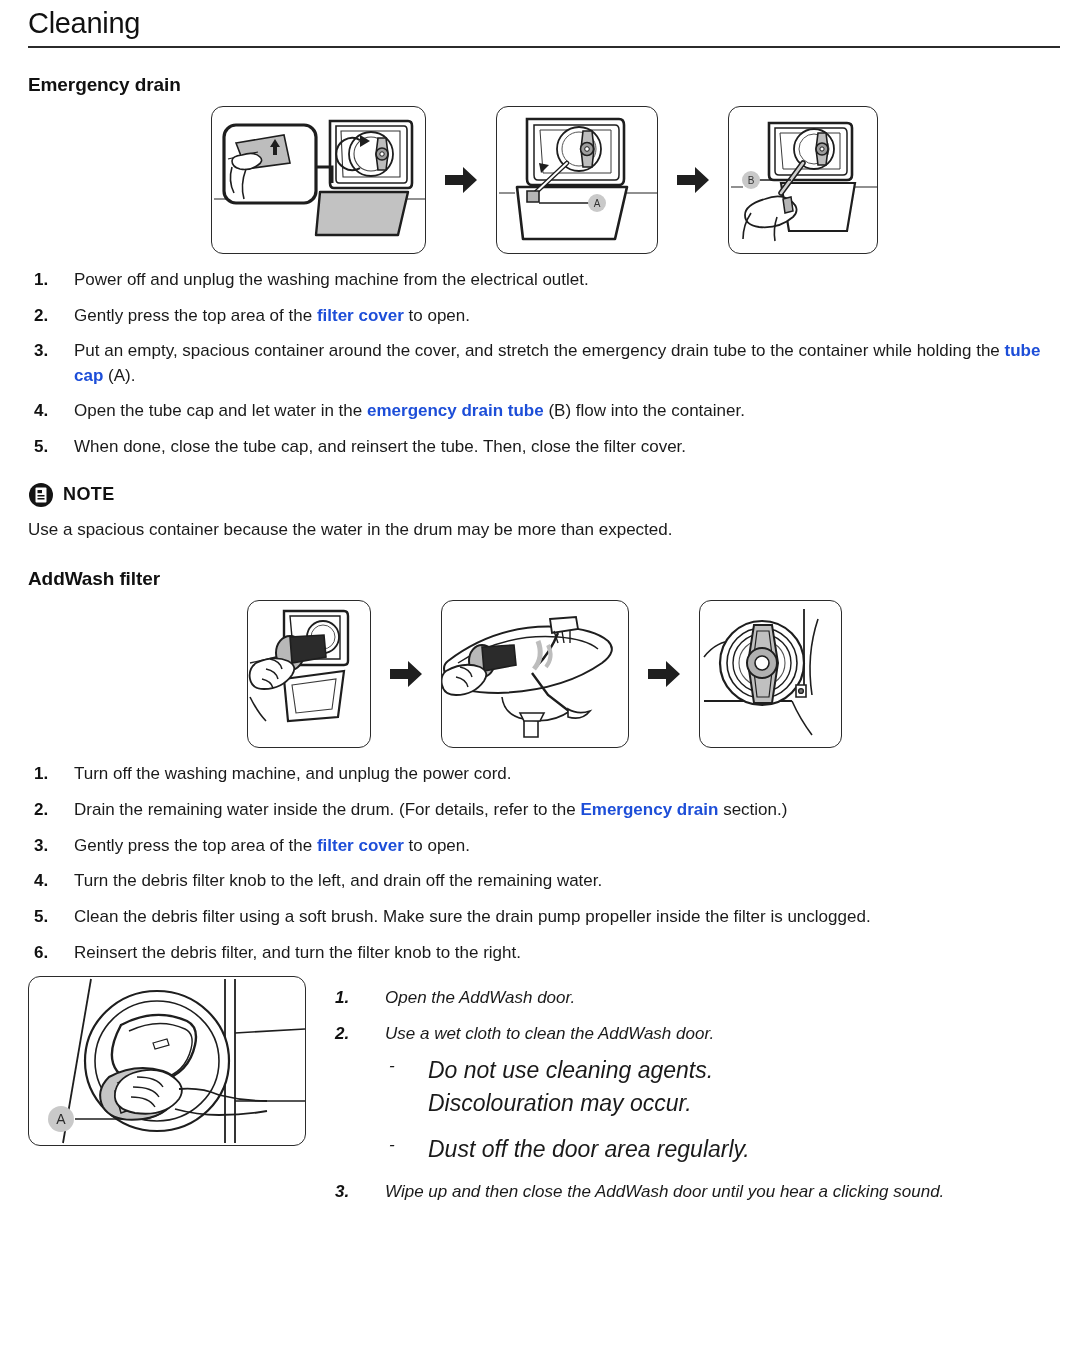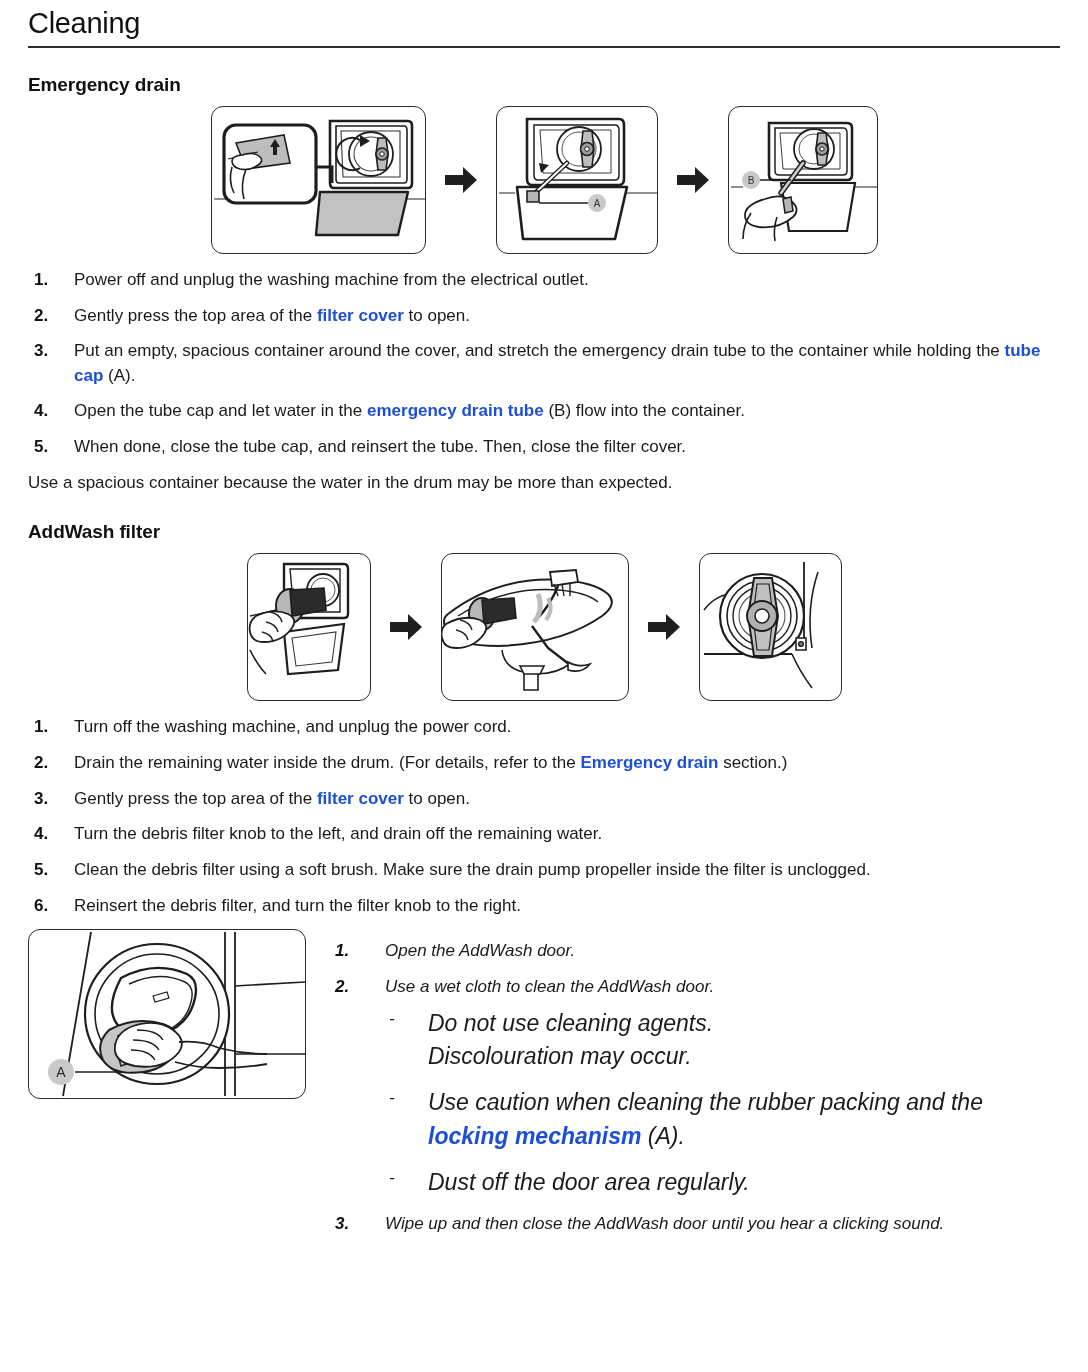--- a/index.html
+++ b/index.html
@@ -292,20 +292,32 @@
     </div>
 
     <ol class="steps">
       <li><span>Power off and unplug the washing machine from the electrical outlet.</span></li>
       <li><span>Gently press the top area of the <b>filter cover</b> to open.</span></li>
       <li><span>Put an empty, spacious container around the cover, and stretch the emergency drain tube to the container while holding the <b>tube cap</b> (A).</span></li>
       <li><span>Open the tube cap and let water in the <b>emergency drain tube</b> (B) flow into the container.</span></li>
       <li><span>When done, close the tube cap, and reinsert the tube. Then, close the filter cover.</span></li>
     </ol>
 
+    <div class="note-head">
+      <span class="note-icon">
+        <svg width="26" height="26" viewBox="0 0 26 26">
+          <circle cx="13" cy="13" r="12" fill="#141414"></circle>
+          <rect x="7.5" y="5.5" width="11" height="15" rx="1" fill="#ffffff"></rect>
+          <rect x="9.5" y="8" width="4.5" height="3.2" fill="#141414"></rect>
+          <rect x="9.5" y="13" width="7" height="1.5" fill="#141414"></rect>
+          <rect x="9.5" y="16" width="7" height="1.5" fill="#141414"></rect>
+        </svg>
+      </span>
+      <span class="note-label">NOTE</span>
+    </div>
     <p class="note-body">Use a spacious container because the water in the drum may be more than expected.</p>
 
     <h2 class="section-heading">AddWash filter</h2>
 
     <div class="figure-row">
 
       <div class="fig-box" style="width:124px;height:148px;">
         <svg viewBox="0 0 124 148" width="124" height="148" aria-hidden="true">
           <g fill="none" stroke="#222" stroke-width="1.4">
             <path d="M2 62 L28 56" stroke-width="1.3"></path>
@@ -445,21 +457,20 @@
 
       <div class="addwash-list">
         <ol class="steps indented">
           <li>
             <span>Open the AddWash door.</span>
           </li>
           <li>
             <span>Use a wet cloth to clean the AddWash door.</span>
             <ul class="dashes">
               <li><span>Do not use cleaning agents.<br>Discolouration may occur.</span></li>
-              <li><span>Use caution when cleaning the rubber packing and the <b>locking mechanism</b> (A).</span></li>
               <li><span>Dust off the door area regularly.</span></li>
             </ul>
           </li>
           <li>
             <span>Wipe up and then close the AddWash door until you hear a clicking sound.</span>
           </li>
         </ol>
       </div>
     </div>
 

